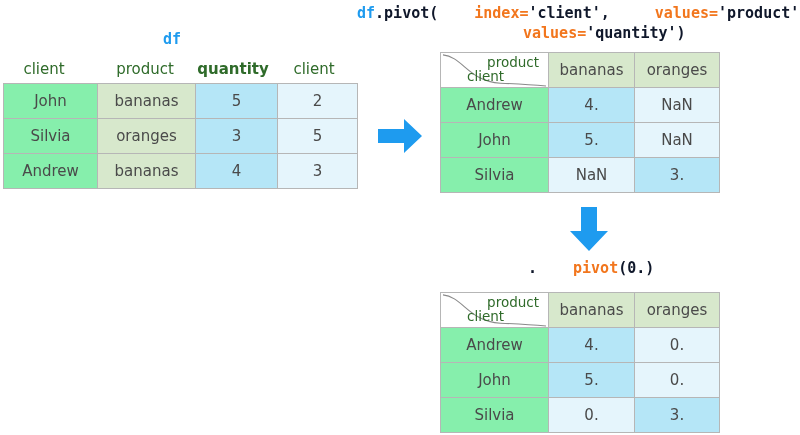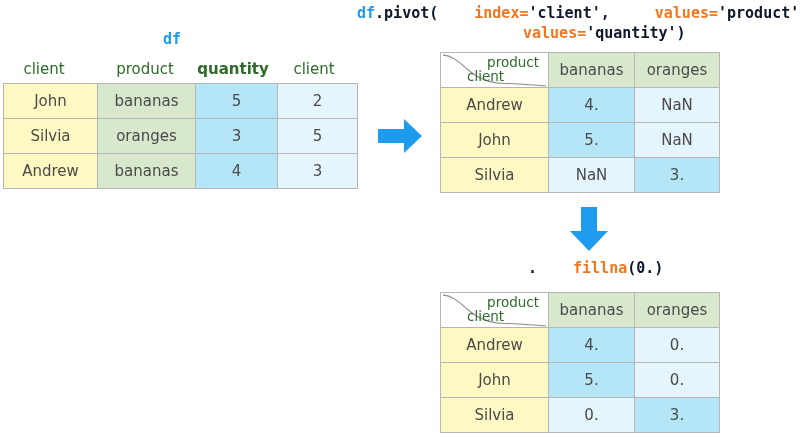--- a/index.html
+++ b/index.html
@@ -46,21 +46,21 @@
   }
   .tbl td {
     border: 1px solid #b6b6b6;
     height: 34px;
     text-align: center;
     vertical-align: middle;
     font-size: 15px;
     color: #4a4a4a;
     padding: 0;
   }
-  .c-orange { background: #fef9c3; }
+  .c-orange { background: #86efac; }
   .c-green  { background: #d7e8cc; }
   .c-blue   { background: #b5e6f7; }
   .c-pale   { background: #e5f5fc; }
 
   
   .colhdr {
     position: absolute;
     font-size: 15px;
     color: #2f6b2a;
     text-align: center;
@@ -193,21 +193,21 @@
   </tbody>
 </table>
 
 <div class="arrow" style="left:568px; top:207px;">
   <svg width="42" height="45" viewBox="0 0 42 45">
     <path d="M13 0 L29 0 L29 24 L40 24 L21 44 L2 24 L13 24 Z" fill="#1e9bef"></path>
   </svg>
 </div>
 
 <div class="code" style="left:528px; top:259px;">
-  <span class="tok-pl">.</span><span class="tok-kw">fillna</span><span class="tok-pl">(</span><span class="tok-pl">0.</span><span class="tok-pl">)</span>
+  <span class="tok-pl">.</span><span class="tok-kw">pivot</span><span class="tok-pl">(</span><span class="tok-pl">0.</span><span class="tok-pl">)</span>
 </div>
 
 <table class="tbl" style="left:440px; top:292px;">
   <colgroup>
       <col style="width:108px">
       <col style="width:86px">
       <col style="width:85px">
     </colgroup>
   <tbody>
     <tr>

